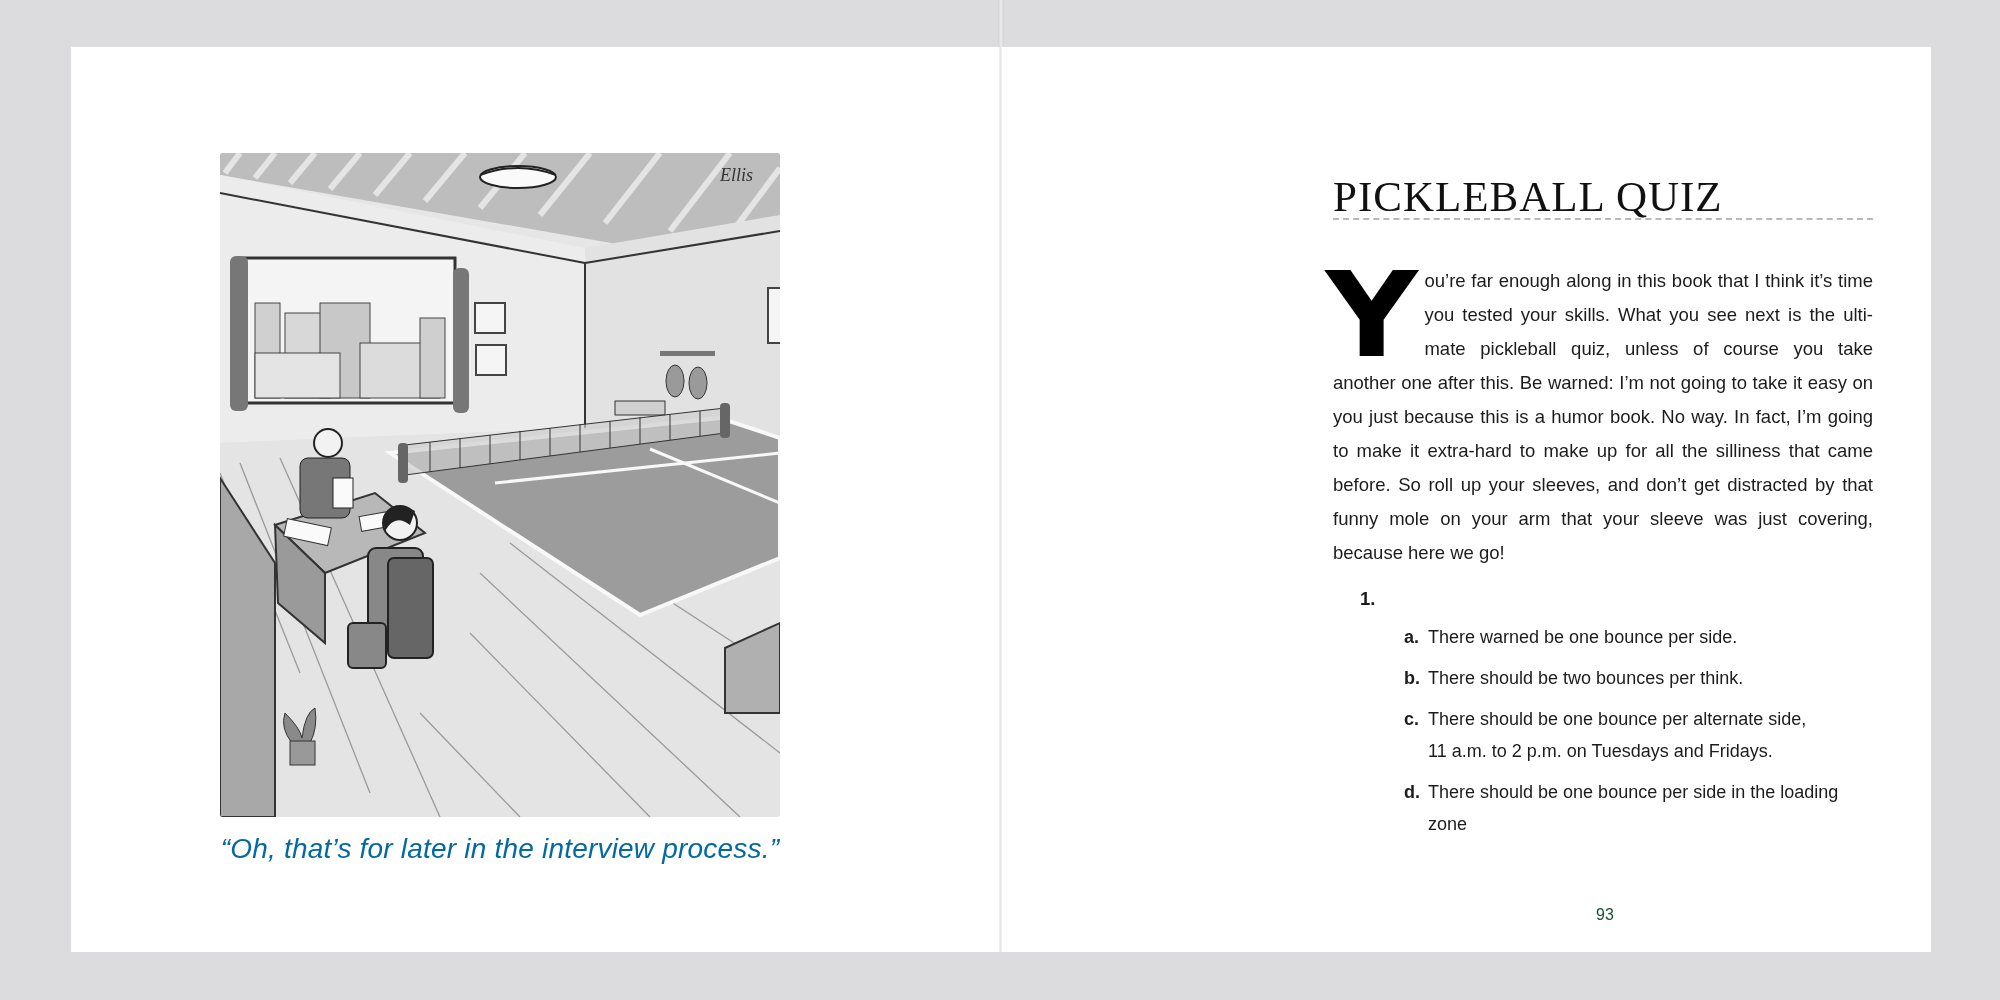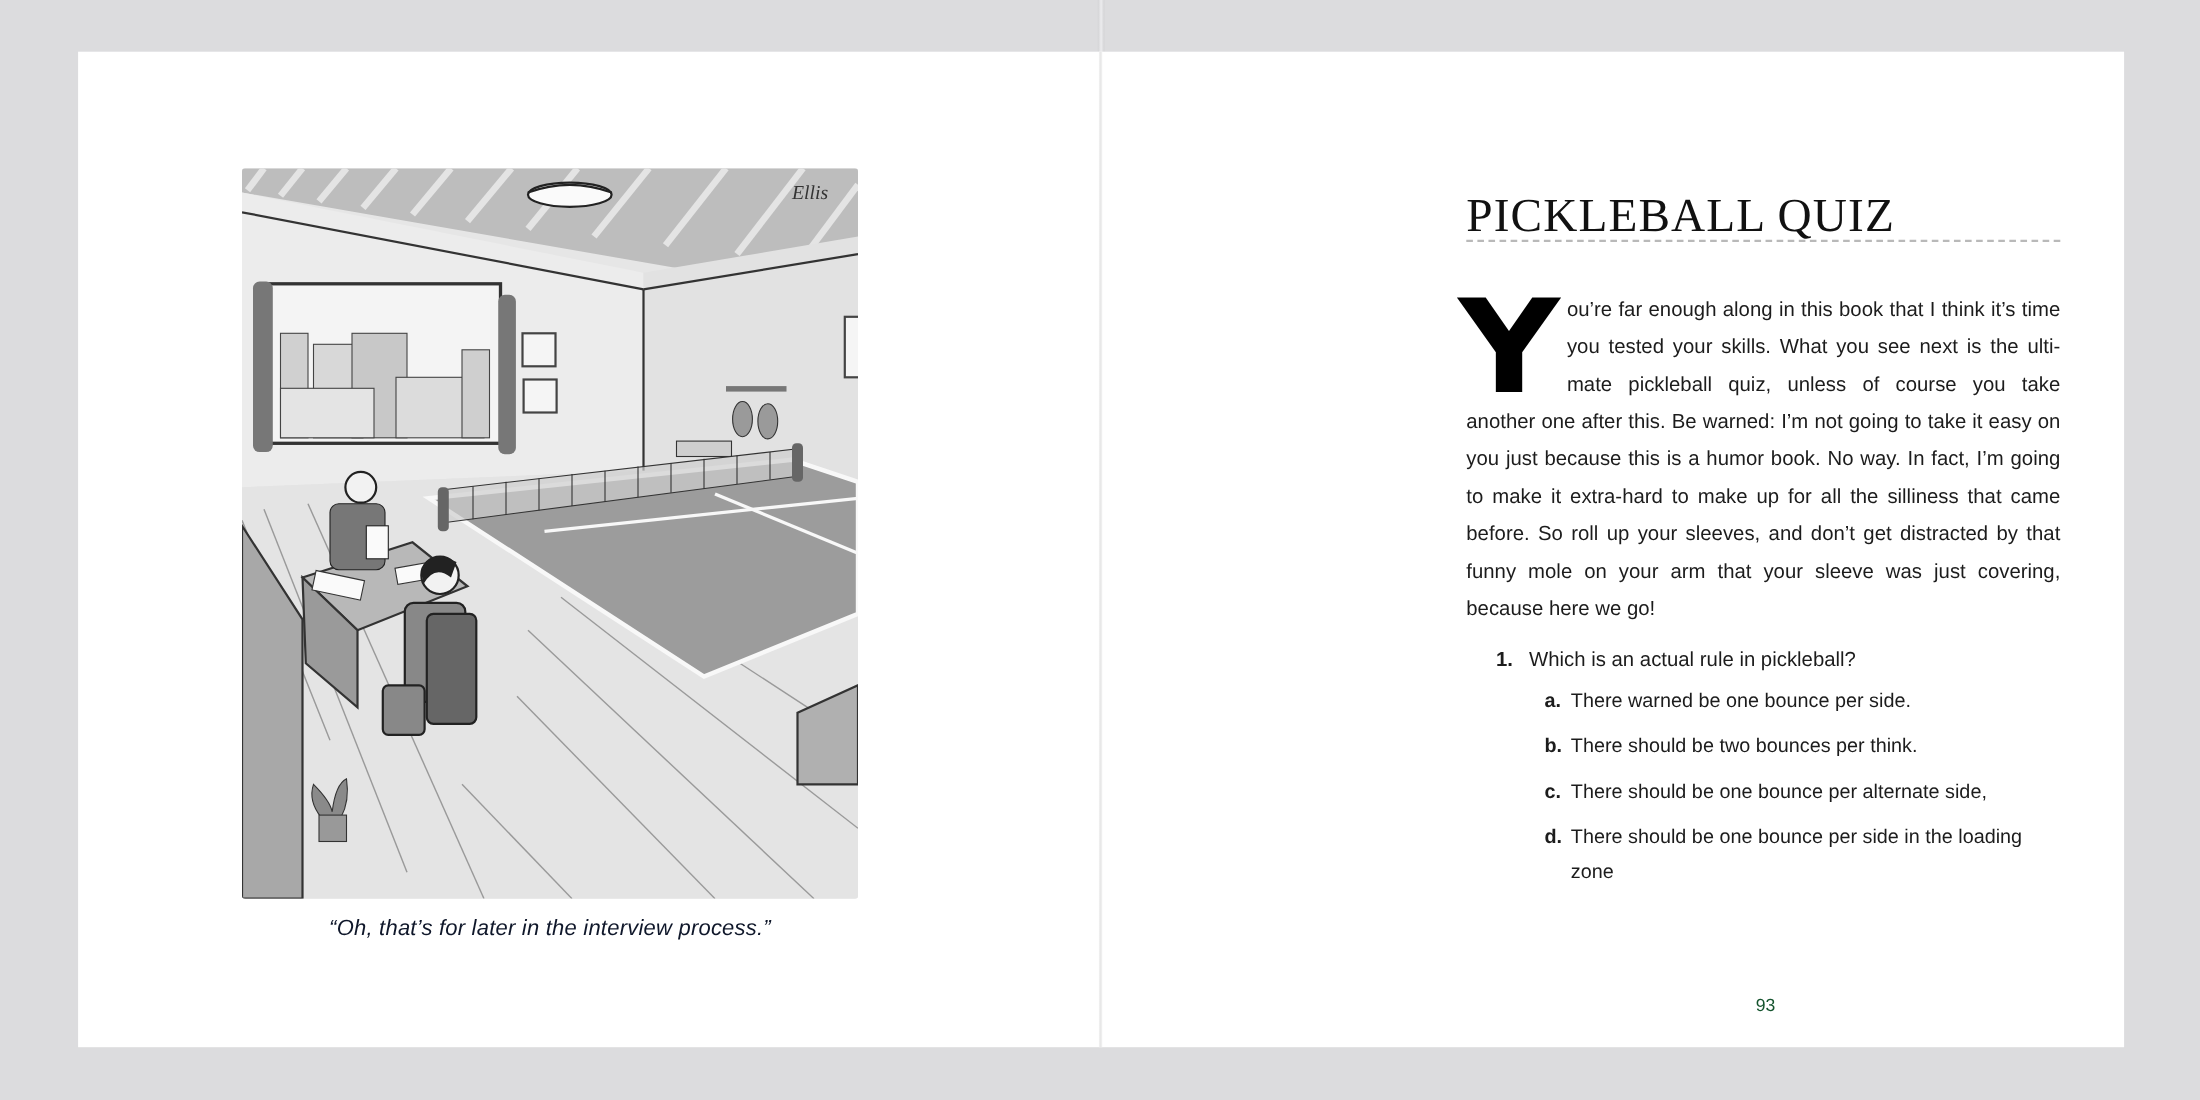--- a/index.html
+++ b/index.html
@@ -28,21 +28,21 @@
       width: 560px; height: 664px;
       border-radius: 3px; overflow: hidden;
       background: #e6e6e6;
       margin-top: 16px;
     }
     .cartoon svg { display: block; }
     .caption {
       position: absolute; left: 220px; top: 833px; width: 560px;
       text-align: center;
       font-family: "Liberation Sans", sans-serif;
-      font-style: italic; font-size: 20px; color: #0f172a;
+      font-style: italic; font-size: 28px; color: #0369a1;
       letter-spacing: 0.2px;
     }
     
     .title {
       position: absolute; left: 1333px; top: 146px;
       font-family: "Liberation Serif", serif;
       font-size: 43px; font-weight: normal; letter-spacing: 1px;
       color: #111;
       margin-top: 26px;
     }
@@ -214,39 +214,39 @@
 <h1 class="title">PICKLEBALL QUIZ</h1>
 <div class="rule"></div>
 
 <div class="body-text">
   <span class="dropcap">Y</span><span>ou’re far enough along in this book that I think it’s time you tested your skills. What you see next is the ulti-mate pickleball quiz, unless of course you take another one after this. Be warned: I’m not going to take it easy on you just because this is a humor book. No way. In fact, I’m going to make it extra-hard to make up for all the silliness that came before. So roll up your sleeves, and don’t get distracted by that funny mole on your arm that your sleeve was just covering, because here we go!</span>
 </div>
 
 <div class="quiz">
   <div class="q-row">
     <span class="q-num">1.</span>
-    <span>Which is an actual rule in pickleball?</span>
   </div>
   <div class="opts">
     <div class="opt">
       <span class="opt-letter">a.</span>
       <span class="opt-text">
           <span>There warned be one bounce per side.</span>
         </span>
     </div>
     <div class="opt">
       <span class="opt-letter">b.</span>
       <span class="opt-text">
           <span>There should be two bounces per think.</span>
         </span>
     </div>
     <div class="opt">
       <span class="opt-letter">c.</span>
       <span class="opt-text">
         <span>There should be one bounce per alternate side,</span>
+        <span>11 a.m. to 2 p.m. on Tuesdays and Fridays.</span>
       </span>
     </div>
     <div class="opt">
       <span class="opt-letter">d.</span>
       <span class="opt-text">
         <span>There should be one bounce per side in the loading zone</span>
       </span>
     </div>
   </div>
 </div>

